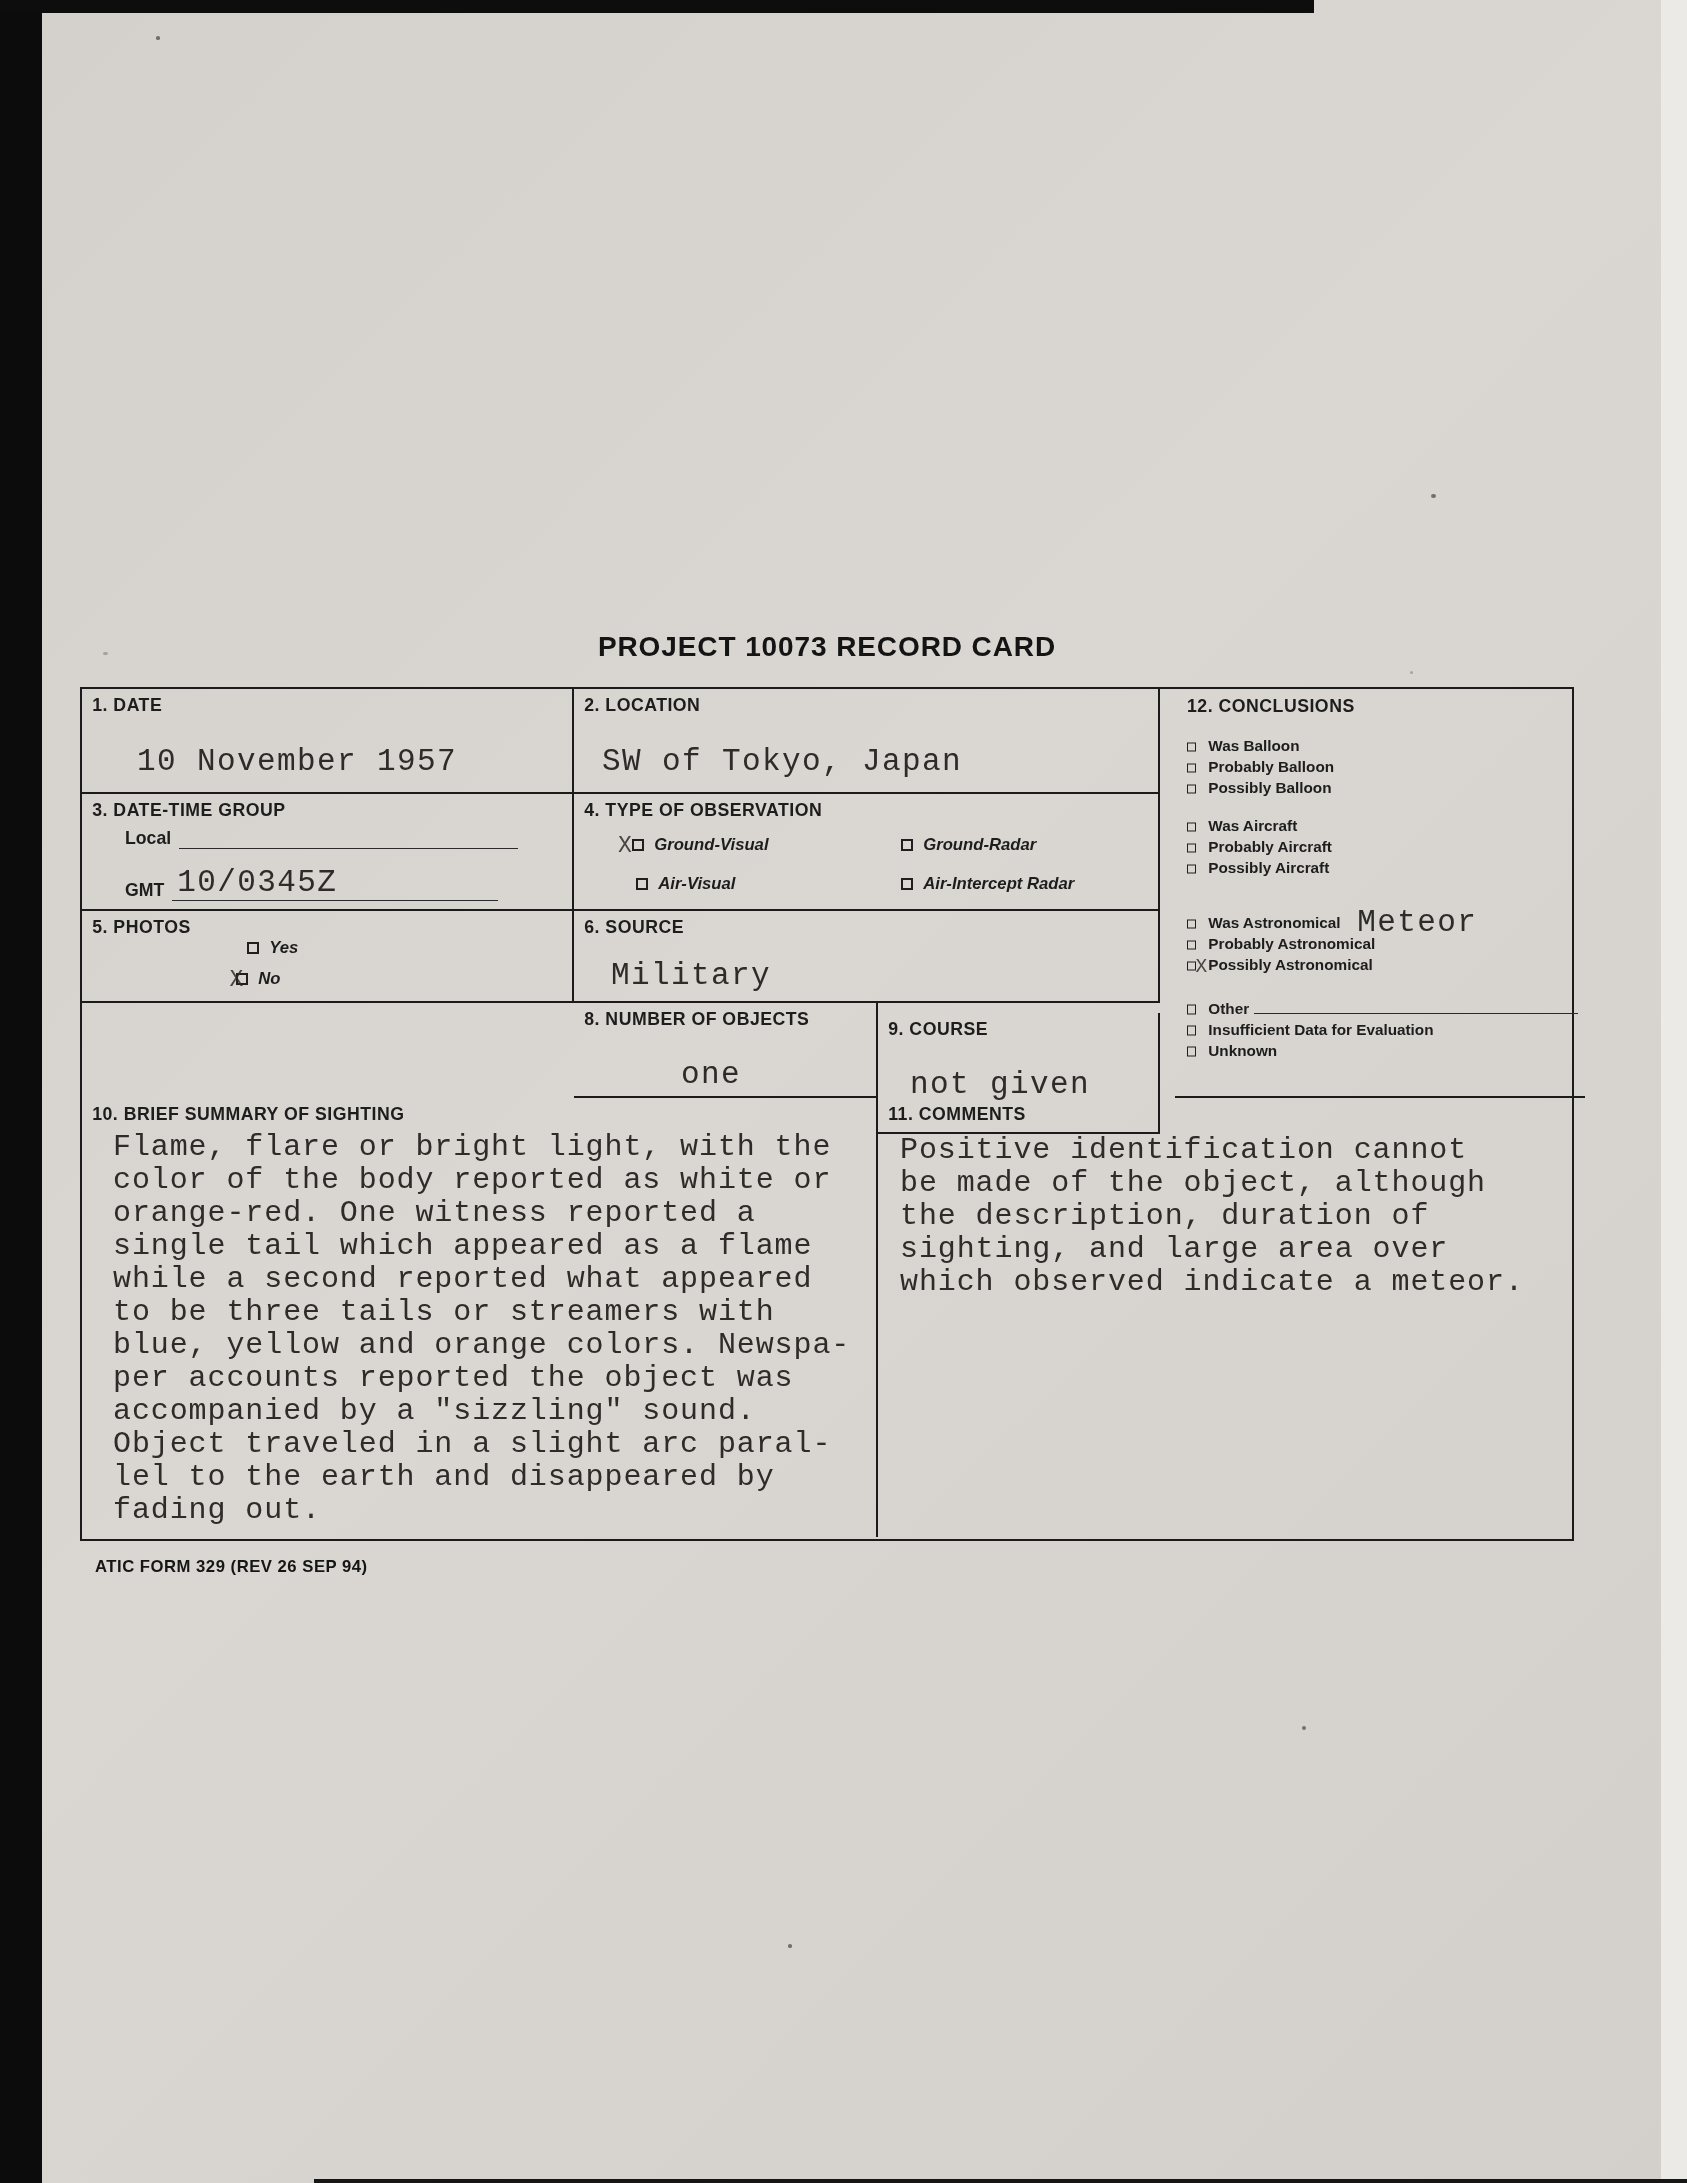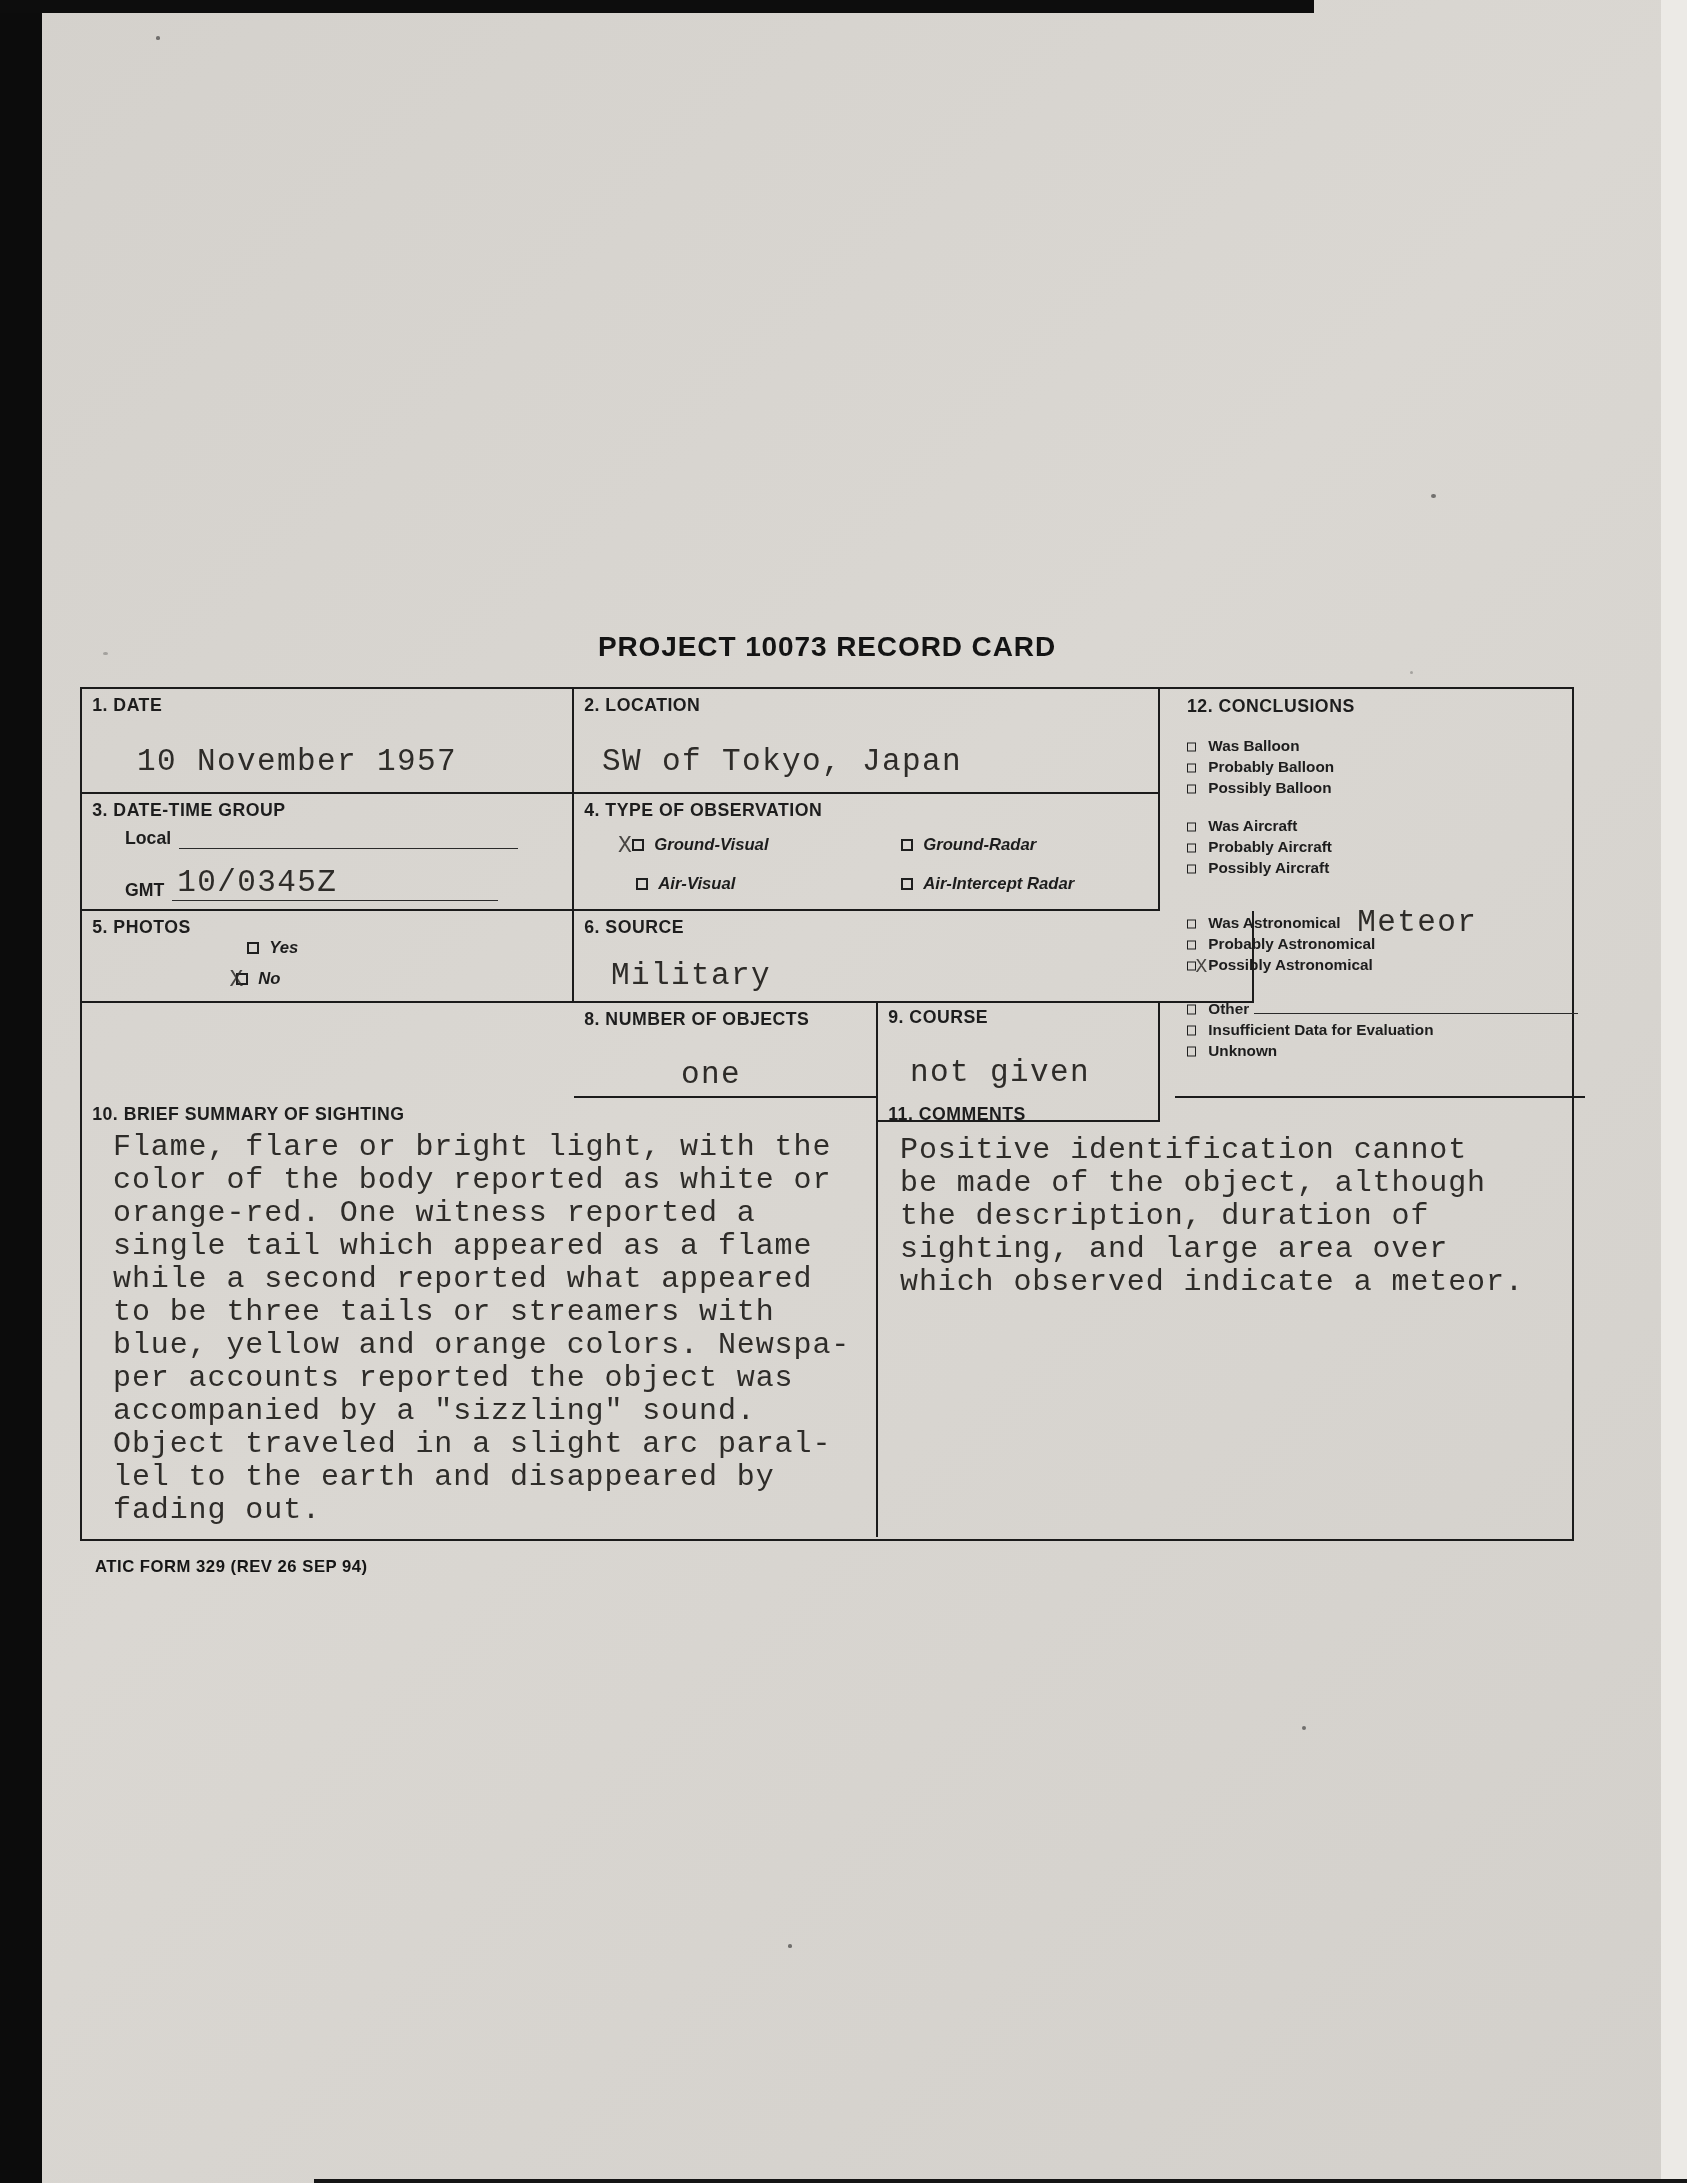--- a/index.html
+++ b/index.html
@@ -239,32 +239,32 @@
         <span class="olbl">Yes</span>
       </div>
       <div class="opt" style="left:154px;top:58px;">
         <span class="cbx">
             <span class="mark mark-over">X</span>
           </span>
         <span class="olbl">No</span>
       </div>
     </div>
 
-    <div class="cell br bb" style="left:492px;top:222px;width:680px;height:92px;">
+    <div class="cell br bb" style="left:492px;top:222px;width:586px;height:92px;">
       <div class="lbl">6. SOURCE</div>
       <div class="val typed" style="left:37px;top:47px;">Military</div>
     </div>
 
 
     <div class="cell br bb" style="left:492px;top:314px;width:304px;height:95px;">
       <div class="lbl">8. NUMBER OF OBJECTS</div>
       <div class="val typed" style="left:107px;top:54px;">one</div>
     </div>
 
-    <div class="cell br bb" style="left:796px;top:312px;width:282px;height:121px;">
+    <div class="cell br bb" style="left:796px;top:324px;width:282px;height:121px;">
       <div class="lbl">9. COURSE</div>
       <div class="val typed" style="left:32px;top:54px;">not given</div>
     </div>
 
     <div class="cell br" style="left:0;top:409px;width:796px;height:439px;">
       <div class="lbl">10. BRIEF SUMMARY OF SIGHTING</div>
       <div class="block-text" style="left:31px;top:33px;right:9.3px;">Flame, flare or bright light, with the
 color of the body reported as white or
 orange-red. One witness reported a
 single tail which appeared as a flame

